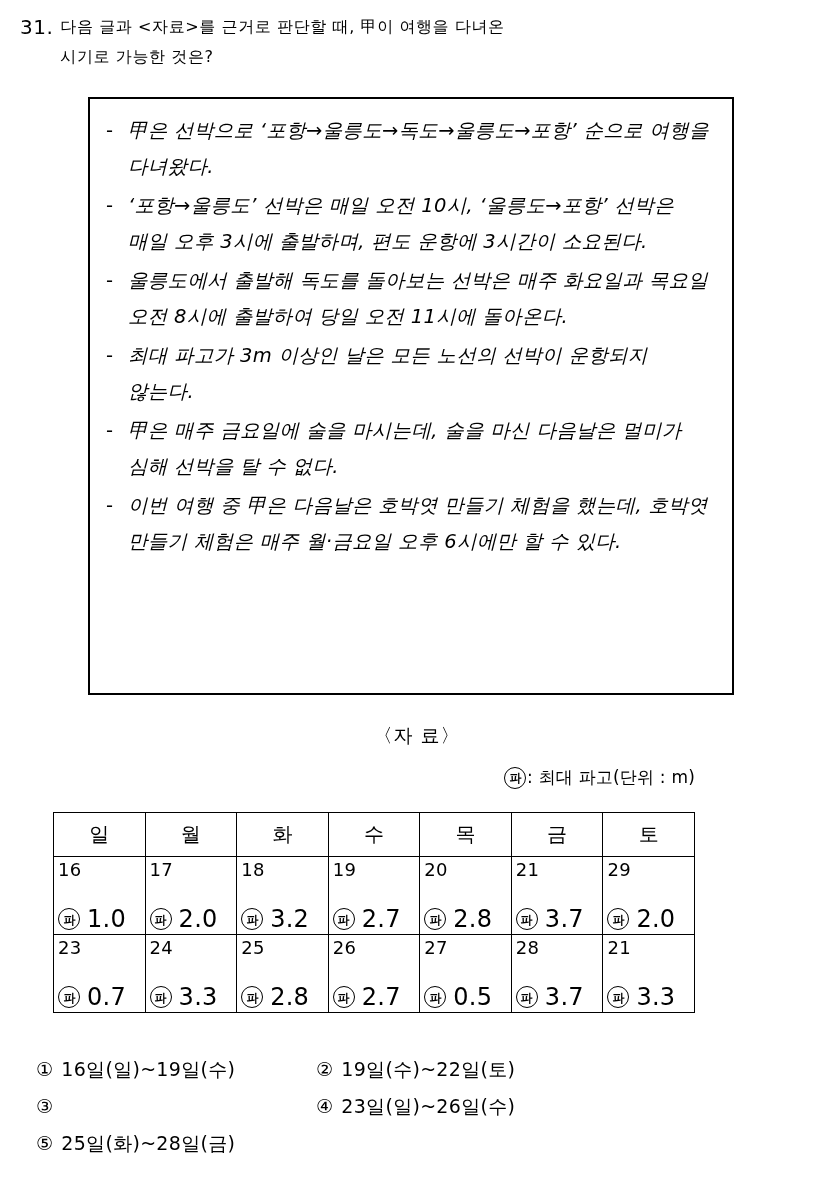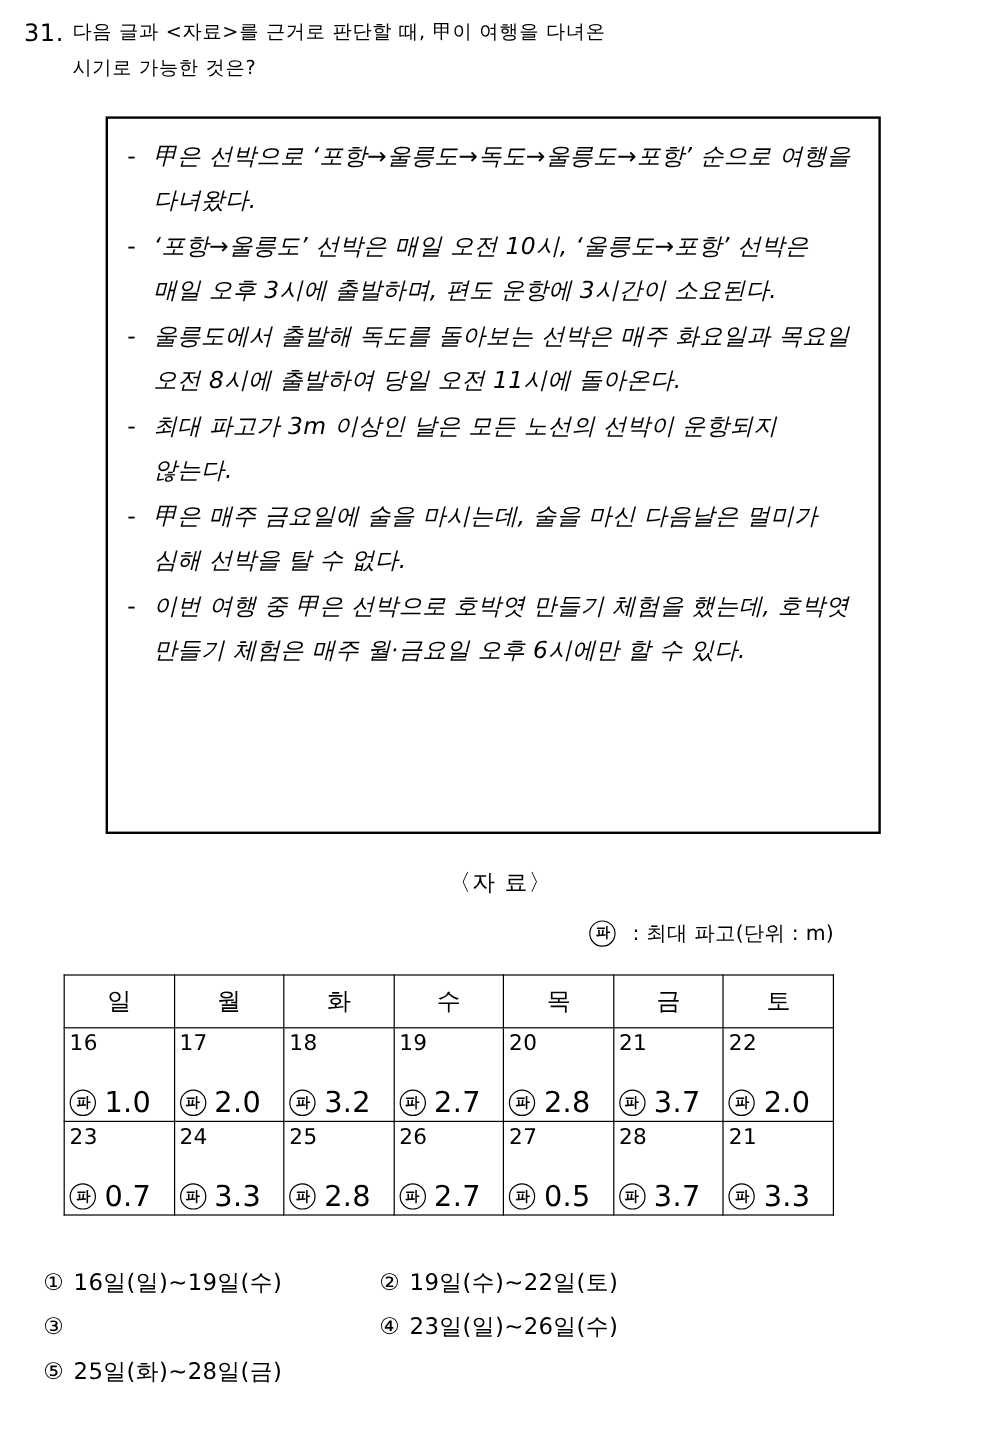--- a/index.html
+++ b/index.html
@@ -91,21 +91,21 @@
   
   .legend {
     position: absolute;
     right: 131px;
     top: 766px;
     display: flex;
     align-items: center;
     font-size: 17px;
     white-space: nowrap;
   }
-  .legend-text { padding-left: 14px; letter-spacing: 0.2px; }
+  .legend-text { padding-left: 1px; letter-spacing: 0.2px; }
 
   
   .wave-badge {
     display: inline-flex;
     align-items: center;
     justify-content: center;
     width: 22px;
     height: 22px;
     border: 1.6px solid #000;
     border-radius: 50%;
@@ -223,21 +223,21 @@
     <li class="bullet-item">
       <span class="bullet-dash">-</span>
       <span class="bullet-body">최대 파고가 3m 이상인 날은 모든 노선의 선박이 운항되지 않는다.</span>
     </li>
     <li class="bullet-item">
       <span class="bullet-dash">-</span>
       <span class="bullet-body">甲은 매주 금요일에 술을 마시는데, 술을 마신 다음날은 멀미가 심해 선박을 탈 수 없다.</span>
     </li>
     <li class="bullet-item">
       <span class="bullet-dash">-</span>
-      <span class="bullet-body">이번 여행 중 甲은 선박으로 호박엿 만들기 체험을 했는데, 호박엿 만들기 체험은 매주 월·금요일 오후 6시에만 할 수 있다.</span>
+      <span class="bullet-body">이번 여행 중 甲은 다음날은 호박엿 만들기 체험을 했는데, 호박엿 만들기 체험은 매주 월·금요일 오후 6시에만 할 수 있다.</span>
     </li>
   </ul>
 </div>
 
 <div class="data-caption">〈자 료〉</div>
 
 <div class="legend">
   <span class="wave-badge">
     <span>파</span>
   </span>
@@ -306,21 +306,21 @@
       <td>
         <span class="day-num">21</span>
         <span class="wave-row">
           <span class="wave-badge">
               <span>파</span>
             </span>
           <span class="wave-val">3.7</span>
         </span>
       </td>
       <td>
-        <span class="day-num">22</span>
+        <span class="day-num">29</span>
         <span class="wave-row">
           <span class="wave-badge">
               <span>파</span>
             </span>
           <span class="wave-val">2.0</span>
         </span>
       </td>
     </tr>
     <tr>
       <td>

